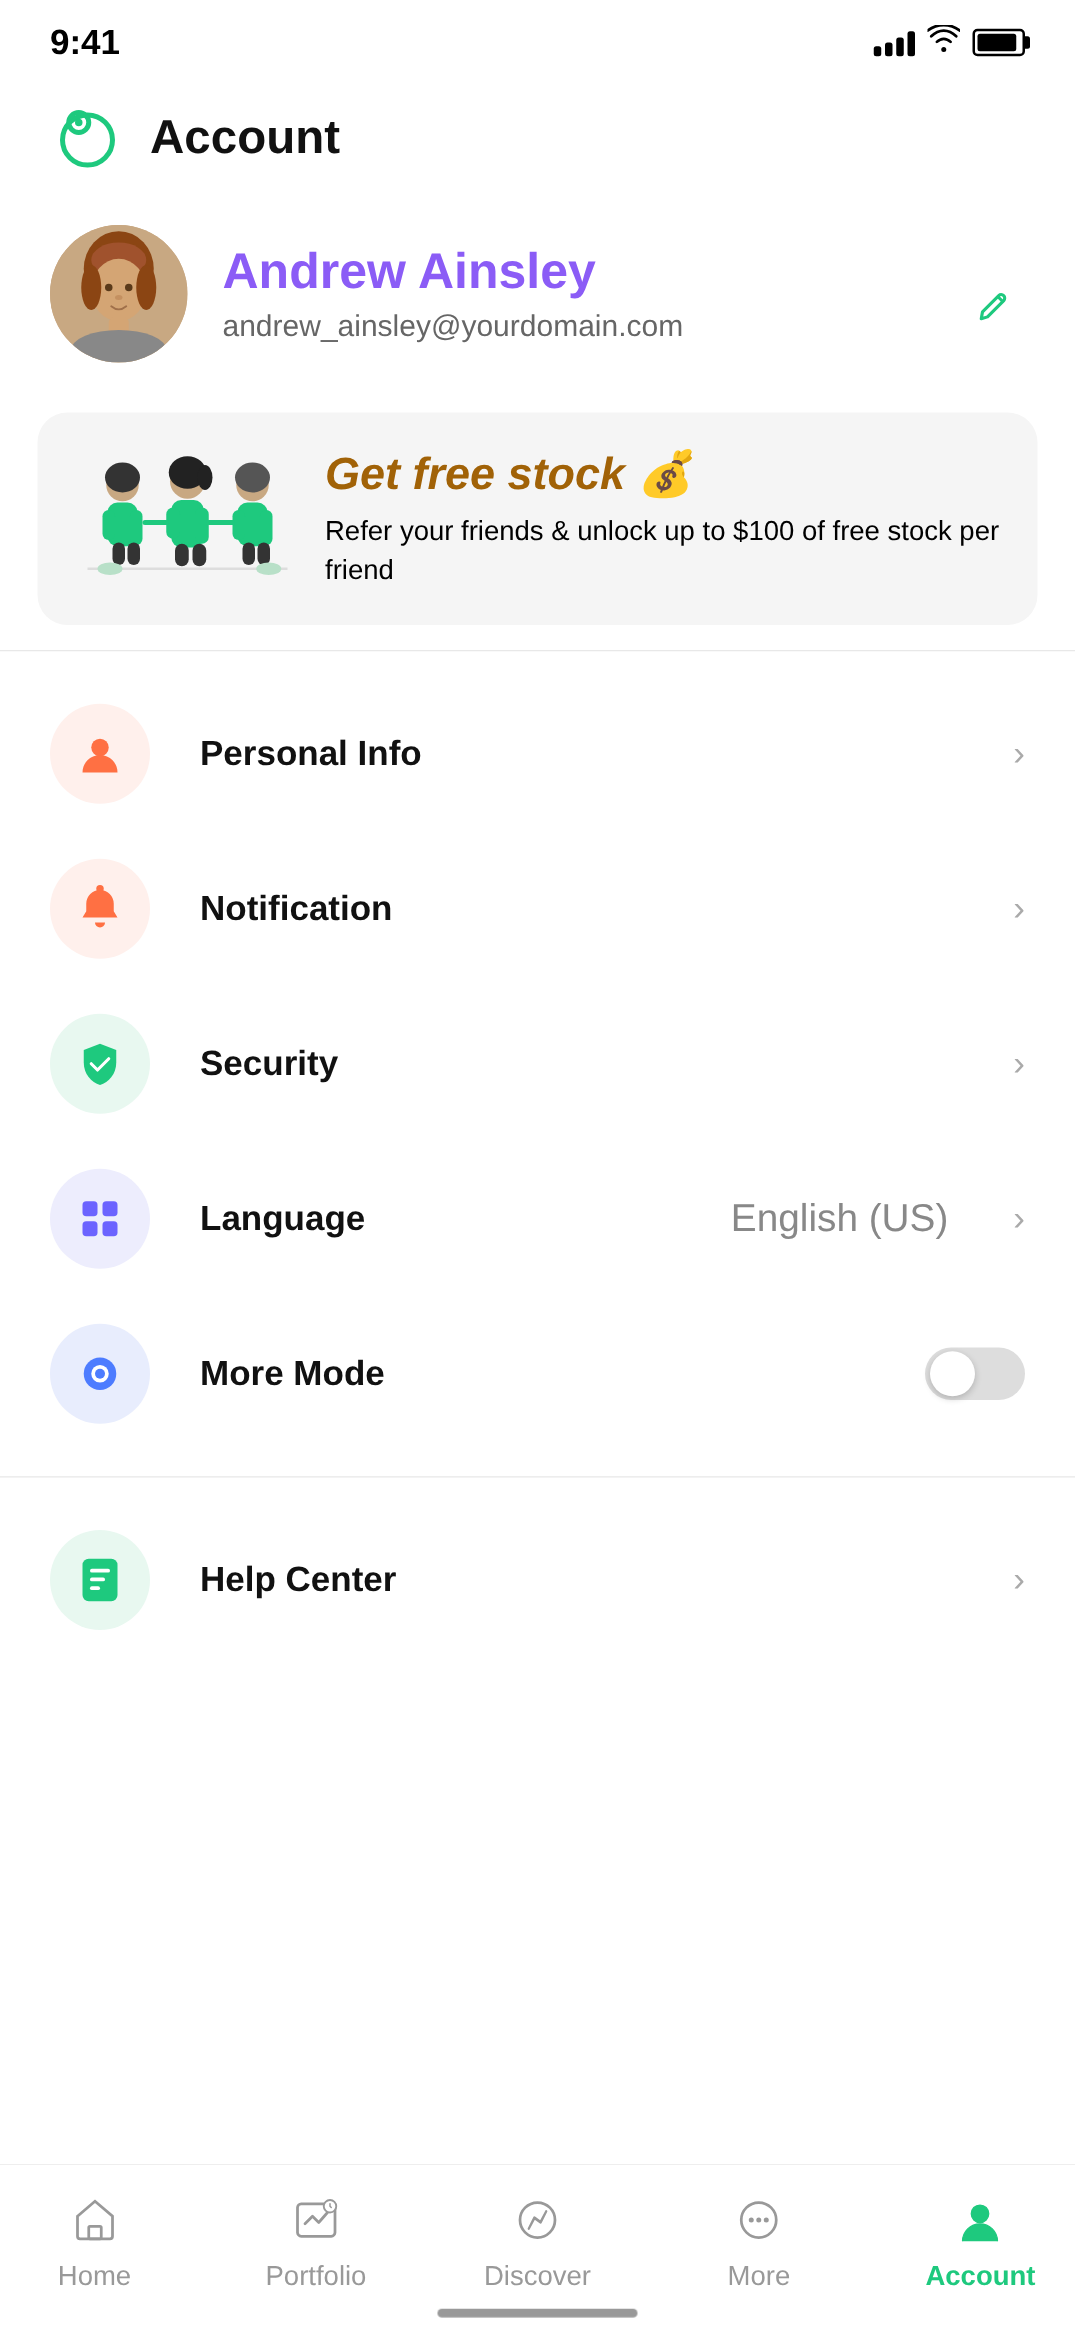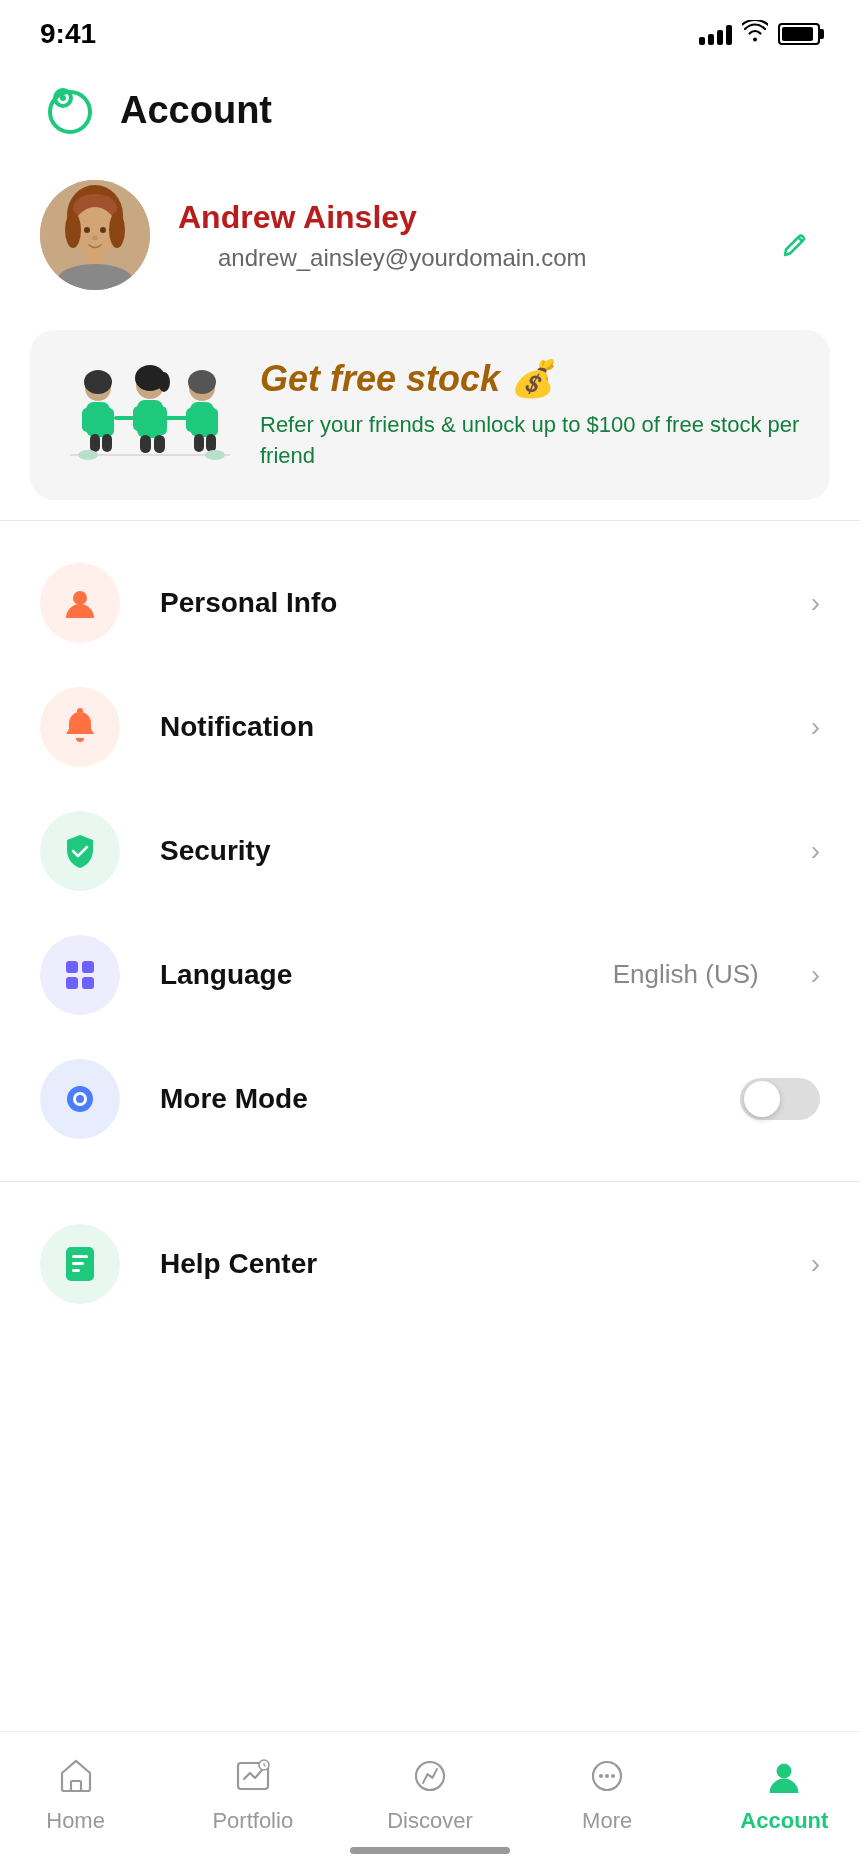--- a/index.html
+++ b/index.html
@@ -107,29 +107,28 @@
       height: 110px;
       border-radius: 50%;
       background: #c8a882;
       overflow: hidden;
       flex-shrink: 0;
     }
     .profile-info {
       flex: 1;
     }
     .profile-name {
-      font-size: 32px;
+      font-size: 40px;
       font-weight: 700;
-      color: #b91c1c;
+      color: #8b5cf6;
       margin-bottom: 8px;
     }
     .profile-email {
       font-size: 24px;
       color: #666;
-      margin-left: 40px;
     }
     .edit-button {
       position: absolute;
       right: 40px;
       top: 50%;
       transform: translateY(-50%);
       width: 50px;
       height: 50px;
       display: flex;
       align-items: center;
@@ -158,21 +157,21 @@
     }
     .referral-title {
       font-size: 36px;
       font-weight: 700;
       color: #a16207;
       margin-bottom: 10px;
       font-style: italic;
     }
     .referral-desc {
       font-size: 22px;
-      color: #15803d;
+      color: #000000;
       line-height: 1.4;
     }
 
     
     .divider {
       height: 1px;
       background: #e8e8e8;
       margin: 10px 0;
     }
 
@@ -203,21 +202,21 @@
     .icon-darkmode { background: #e8edfd; }
     .icon-help { background: #e8f8f0; }
 
     .menu-label {
       font-size: 28px;
       font-weight: 600;
       color: #111;
       flex: 1;
     }
     .menu-value {
-      font-size: 26px;
+      font-size: 31px;
       color: #888;
       margin-right: 12px;
     }
     .chevron {
       font-size: 28px;
       color: #aaa;
     }
 
     
     .toggle-wrap {

